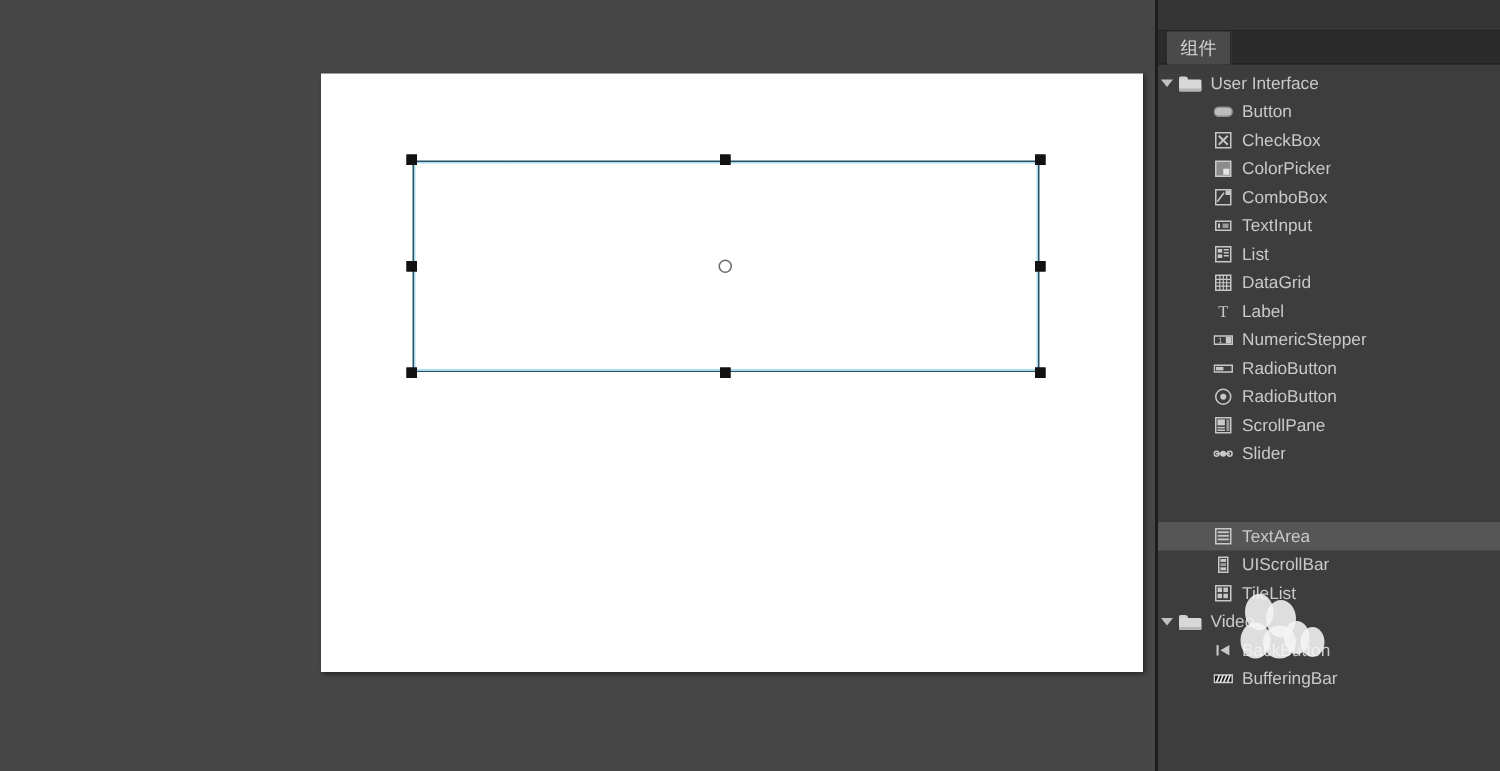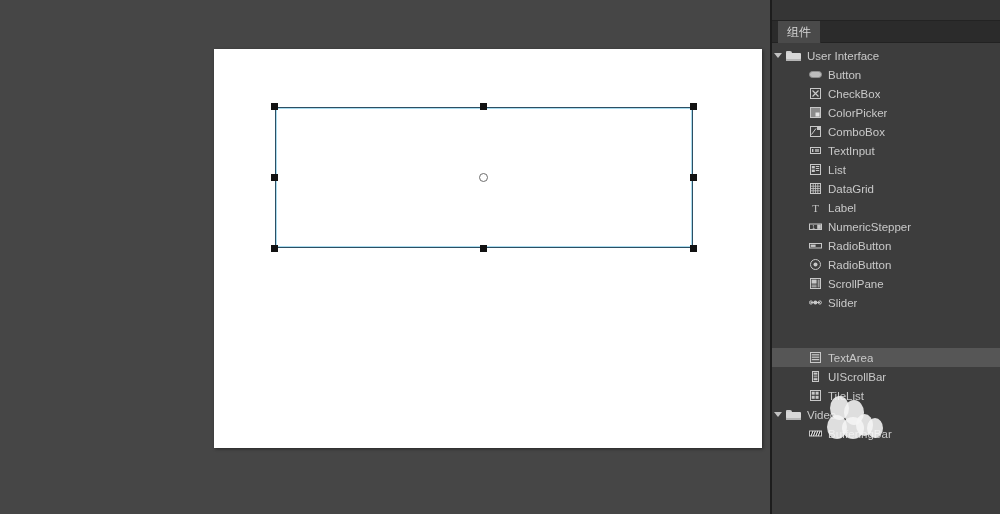--- a/index.html
+++ b/index.html
@@ -385,20 +385,29 @@
         <div class="tree-row folder">
           <span class="disclosure">
             <i></i>
           </span>
           <span class="folder-icon"></span>
           <span class="row-label">Video</span>
         </div>
         <div class="tree-row leaf">
           <span class="item-icon">
             <svg width="13" height="13" viewBox="0 0 13 13">
+              <rect x="2" y="3" width="1.4" height="7" fill="#c8c8c8"></rect>
+              <path d="M10.6 3 L10.6 10 L4.6 6.5 Z" fill="#c8c8c8"></path>
+            </svg>
+          </span>
+          <span class="row-label">BackButton</span>
+        </div>
+        <div class="tree-row leaf">
+          <span class="item-icon">
+            <svg width="13" height="13" viewBox="0 0 13 13">
               <rect x="0.5" y="4" width="12" height="5" fill="#1a1a1a" stroke="#c8c8c8"></rect>
               <path d="M2 9 L4 4 M4.4 9 L6.4 4 M6.8 9 L8.8 4 M9.2 9 L11.2 4" stroke="#e8e8e8" stroke-width="1.1"></path>
             </svg>
           </span>
           <span class="row-label">BufferingBar</span>
         </div>
       </div>
   <span class="ghost-blob" style="left: 58px; top: 396px; width: 19px; height: 24px;"></span>
       <span class="ghost-blob" style="left: 72px; top: 400px; width: 20px; height: 25px;"></span>
       <span class="ghost-blob" style="left: 55px; top: 415px; width: 20px; height: 24px;"></span>

